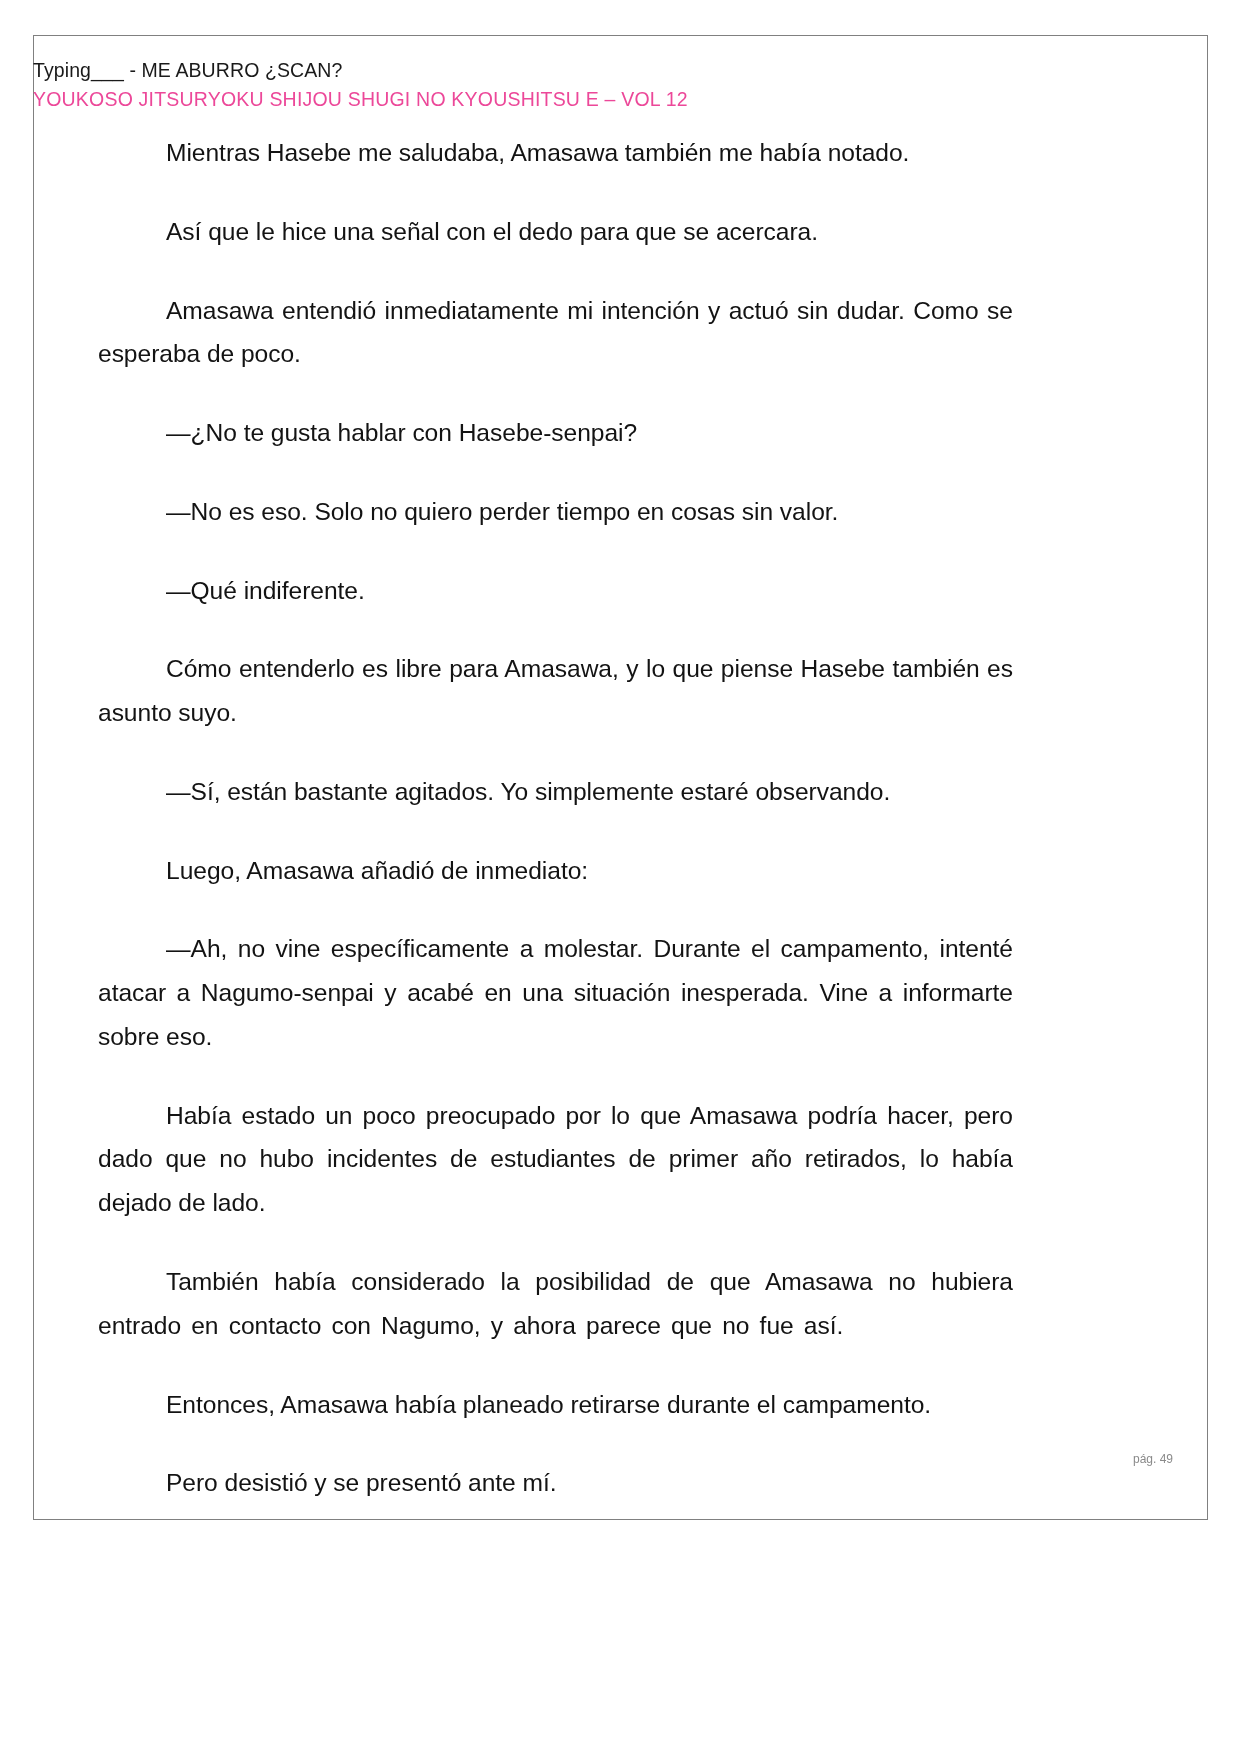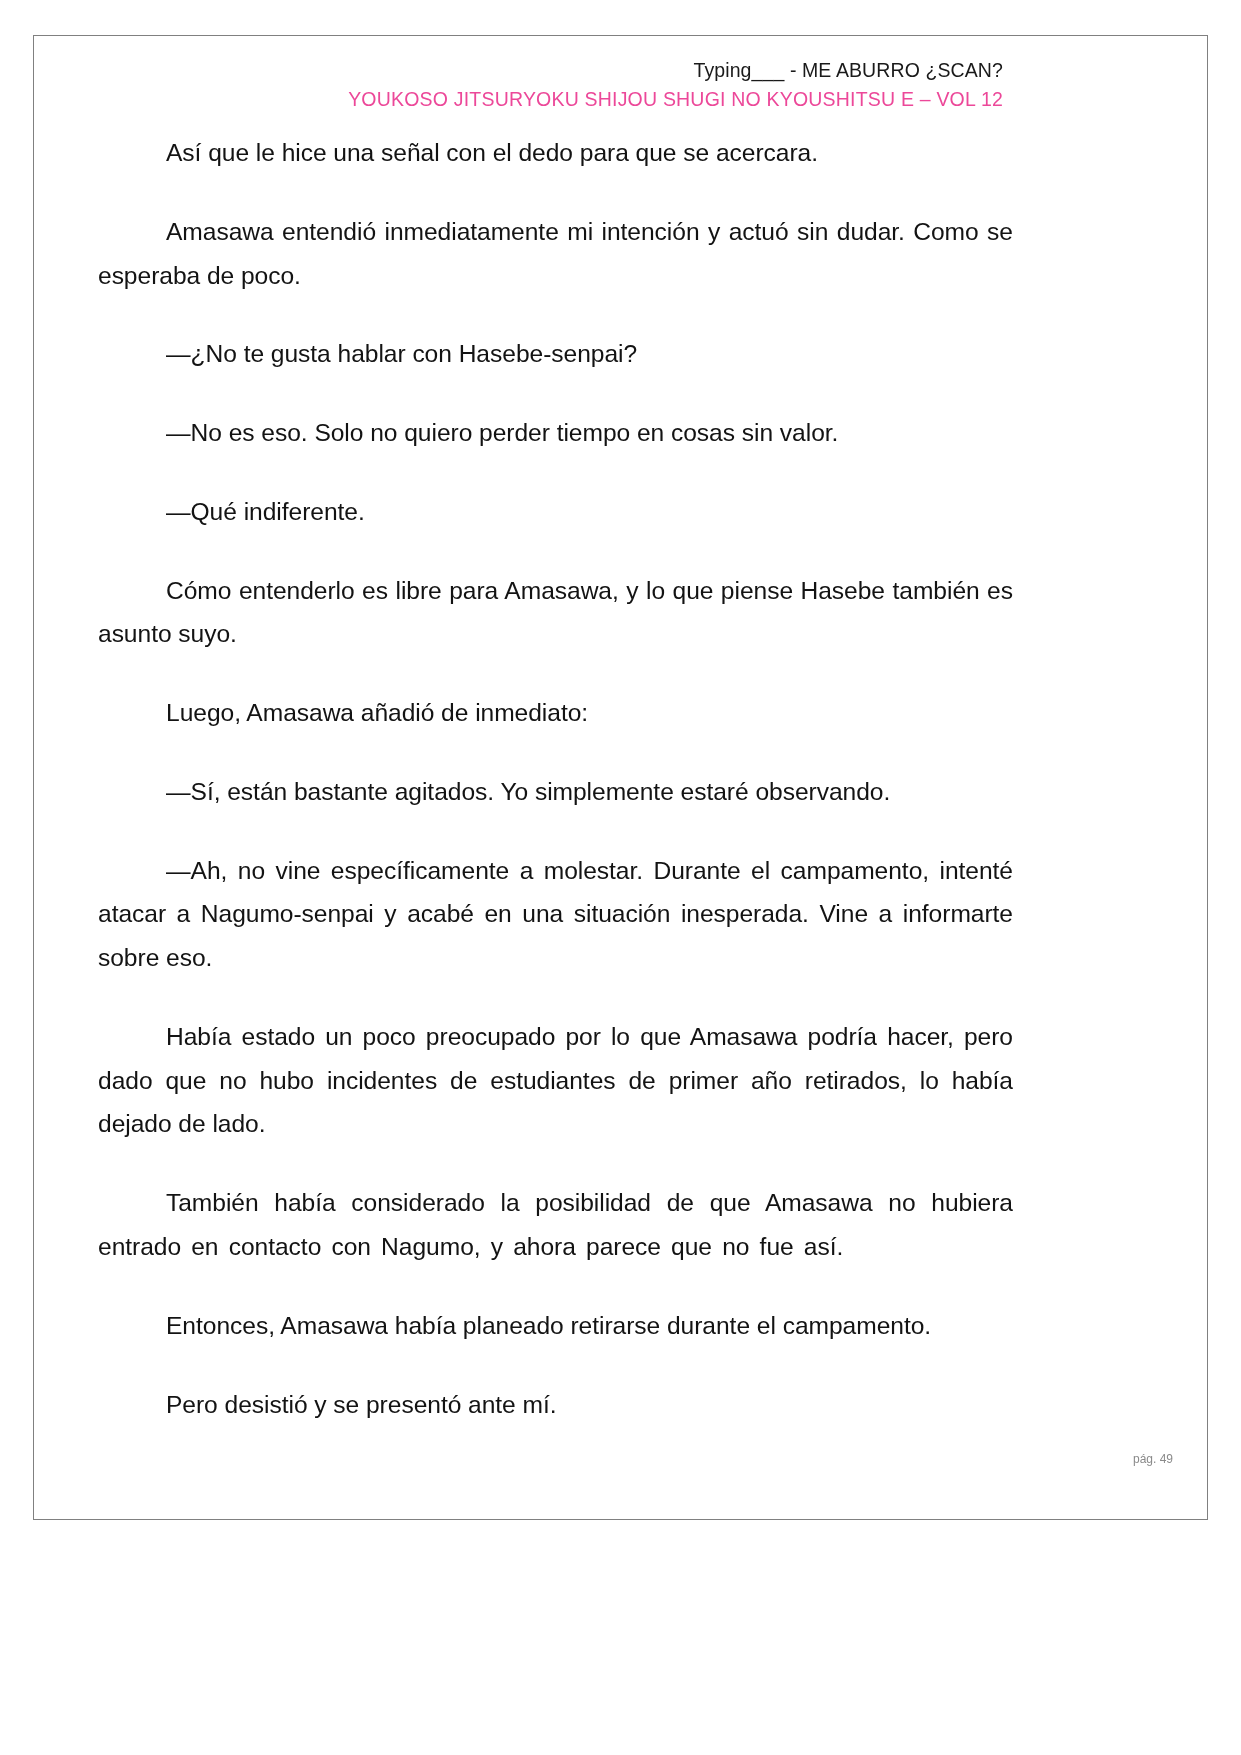--- a/index.html
+++ b/index.html
@@ -33,22 +33,21 @@
     box-sizing: border-box;
     pointer-events: none;
   }
 
   
   #header {
     position: absolute;
     left: 33px;
     top: 58px;
     width: 938px;
-    text-align: right;
-    margin-left: 32px;
+    text-align: left;
   }
   #header-title {
     font-size: 19.5px;
     color: #1a1a1a;
     letter-spacing: 0.1px;
     line-height: 1.25;
     white-space: nowrap;
   }
   #header-subtitle {
     font-size: 19.5px;
@@ -104,28 +103,29 @@
 <div id="page">
 
   <div id="page-border"></div>
 
   <div id="header">
     <div id="header-title">Typing___ - ME ABURRO ¿SCAN?</div>
     <div id="header-subtitle">YOUKOSO JITSURYOKU SHIJOU SHUGI NO KYOUSHITSU E – VOL 12</div>
   </div>
 
   <div id="content">
+    <p class="para short">Mientras Hasebe me saludaba, Amasawa también me había notado.</p>
     <p class="para short">Así que le hice una señal con el dedo para que se acercara.</p>
     <p class="para">Amasawa entendió inmediatamente mi intención y actuó sin dudar. Como se esperaba de poco.</p>
     <p class="para short">—¿No te gusta hablar con Hasebe-senpai?</p>
     <p class="para short">—No es eso. Solo no quiero perder tiempo en cosas sin valor.</p>
     <p class="para short">—Qué indiferente.</p>
     <p class="para">Cómo entenderlo es libre para Amasawa, y lo que piense Hasebe también es asunto suyo.</p>
+    <p class="para short">—Sí, están bastante agitados. Yo simplemente estaré observando.</p>
     <p class="para short">Luego, Amasawa añadió de inmediato:</p>
-    <p class="para short">—Sí, están bastante agitados. Yo simplemente estaré observando.</p>
     <p class="para">—Ah, no vine específicamente a molestar. Durante el campamento, intenté atacar a Nagumo-senpai y acabé en una situación inesperada. Vine a informarte sobre eso.</p>
     <p class="para">Había estado un poco preocupado por lo que Amasawa podría hacer, pero dado que no hubo incidentes de estudiantes de primer año retirados, lo había dejado de lado.</p>
     <p class="para wide">También había considerado la posibilidad de que Amasawa no hubiera entrado en contacto con Nagumo, y ahora parece que no fue así.</p>
     <p class="para short">Entonces, Amasawa había planeado retirarse durante el campamento.</p>
     <p class="para short">Pero desistió y se presentó ante mí.</p>
   </div>
 
   <div id="page-number">pág. 49</div>
 
 </div>

